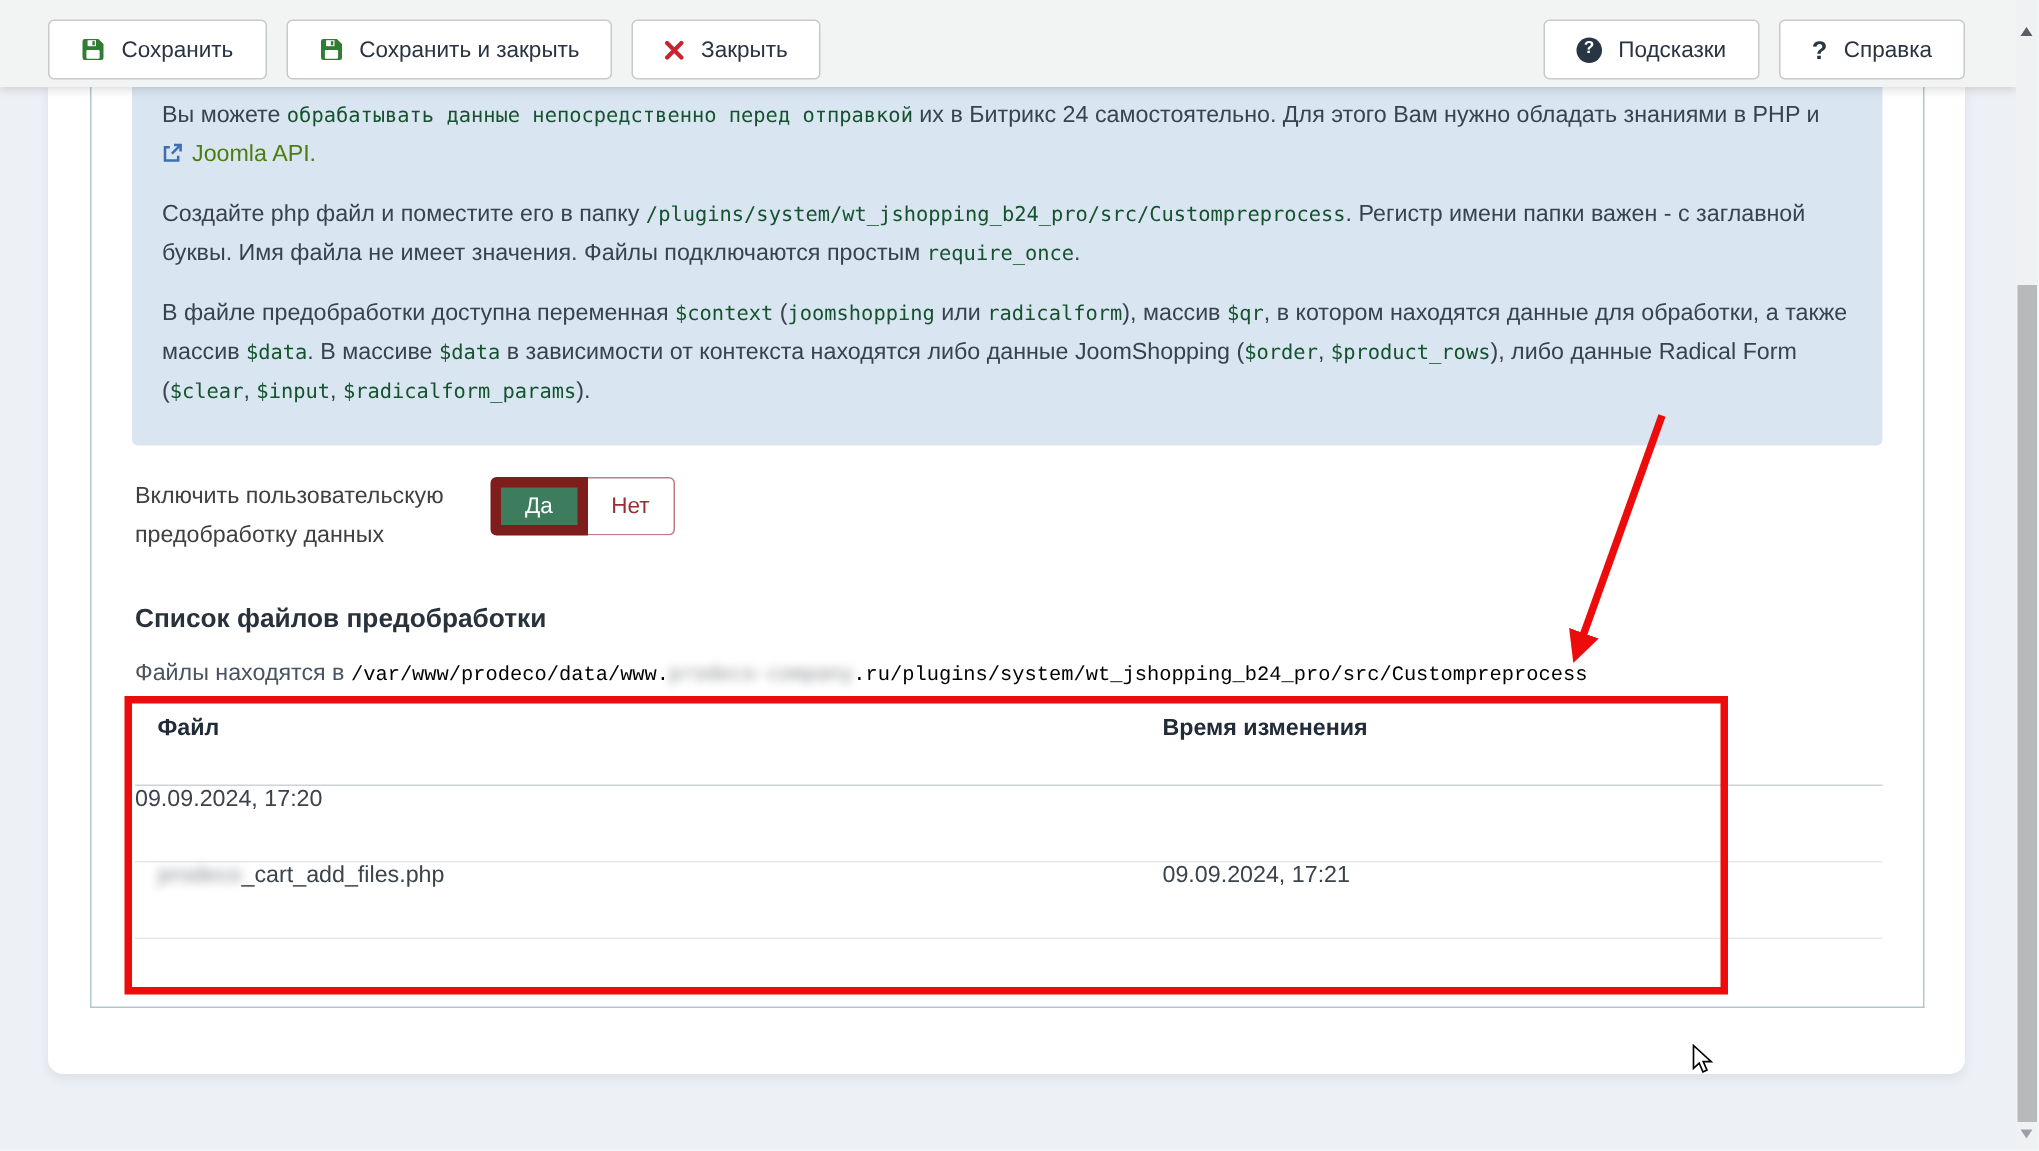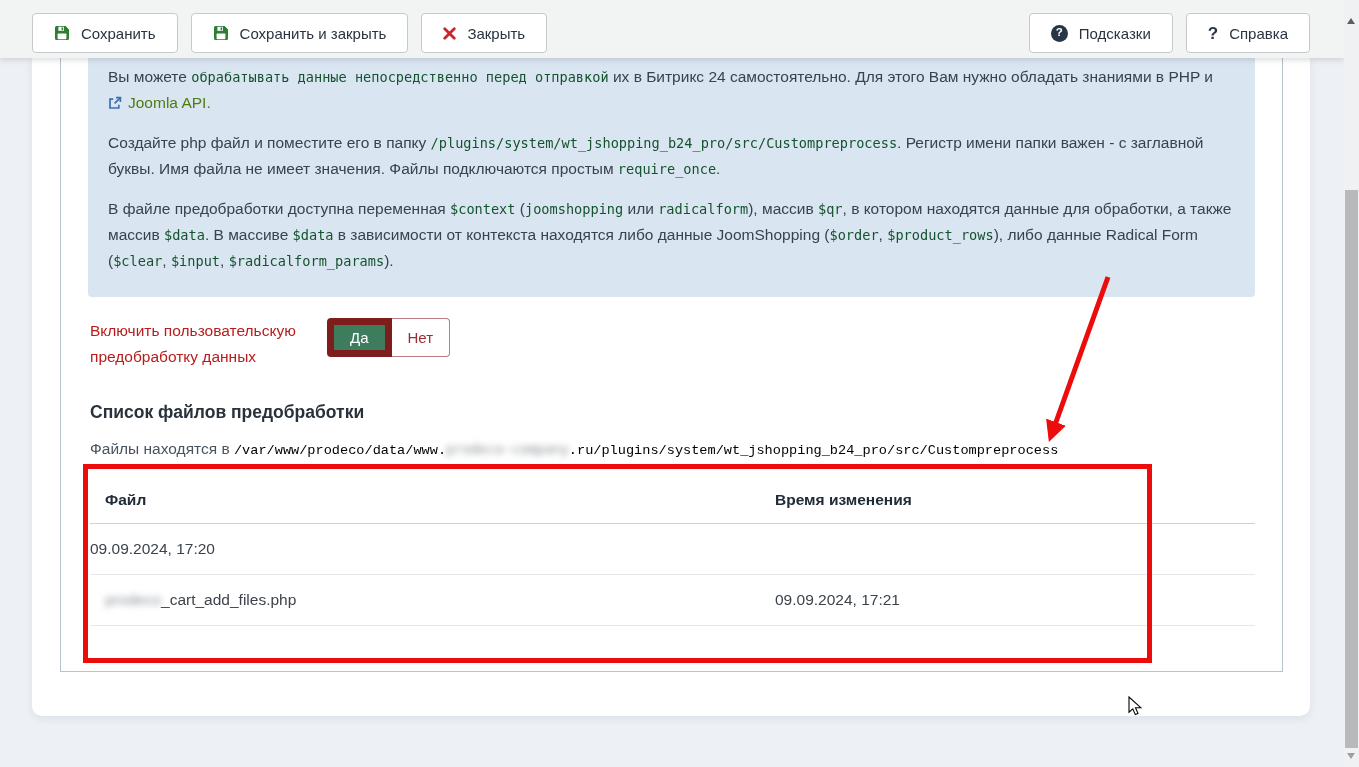--- a/index.html
+++ b/index.html
@@ -38,35 +38,35 @@
                 line-height:26px; overflow:hidden; }
   .info-panel p { margin:0 0 14px 0; }
   .info-panel p:last-child { margin-bottom:0; }
   .seg-code { font-family:"DejaVu Sans Mono", monospace; font-size:13.6px; color:#14532d; }
   a.seg-link { color:#4d7c0f; text-decoration:none; cursor:pointer; }
   a.seg-link svg { vertical-align:-2px; margin-right:6px; }
   .seg-blur { color:#8d9298; filter:blur(3.2px); }
 
   
   .toggle-row { position:absolute; left:58px; top:260px; display:flex; align-items:flex-start; }
-  .toggle-label { width:237px; font-size:15.5px; line-height:26px; color:#b91c1c; }
+  .toggle-label { width:237px; font-size:15.5px; line-height:26px; color:#404040; }
   .btn-toggle { display:flex; }
   .tg-btn { height:39px; min-width:57px; display:inline-flex; align-items:center; justify-content:center;
             font-size:15px; padding:0 16px; cursor:pointer; font-family:"Liberation Sans", sans-serif; }
   .tg-yes { background:#3d7d5d; color:#fff; border:7px solid #7f1d1d; border-radius:4px 0 0 4px; }
   .tg-no  { background:#fff; color:#9d2c35; border:1px solid #bb7d85; border-left:none; border-radius:0 4px 4px 0; }
 
   
   .section-heading { position:absolute; left:58px; top:344px; font-size:17.5px; font-weight:bold; color:#29313b; }
   .path-line { position:absolute; left:58px; top:382px; font-size:15.5px; color:#485460; white-space:nowrap; }
   .path-line .seg-code, .path-line .seg-blur { font-family:"DejaVu Sans Mono", monospace; font-size:13.6px; }
   .path-line .seg-code { color:#000000;font-family:Liberation Mono, monospace; }
 
   .files-table { position:absolute; left:58px; top:419px; width:1165px; font-size:15.5px; }
-  .t-row { display:flex; align-items:center; height:51px; border-bottom:1px solid #e6e8eb; color:#3c434b; }
+  .t-row { display:flex; align-items:flex-start; height:51px; border-bottom:1px solid #e6e8eb; color:#3c434b; }
   .t-head { height:47px; border-bottom:1px solid #cdd2d7; font-weight:bold; color:#222b38; }
   .t-cell { padding-left:15px; }
   .t-cell.c1 { flex:0 0 685px; }
   .t-cell.c2 { flex:1; padding-left:0; }
 
   
   .red-rect { position:absolute; left:83px; top:464px; width:1069px; height:199px; border:5px solid #ec0c0c;
               z-index:40; pointer-events:none; }
   .annot-svg { position:absolute; left:0; top:0; width:1359px; height:767px; z-index:41; pointer-events:none; }
   .cursor { position:absolute; left:1128px; top:696px; z-index:45; pointer-events:none; }

